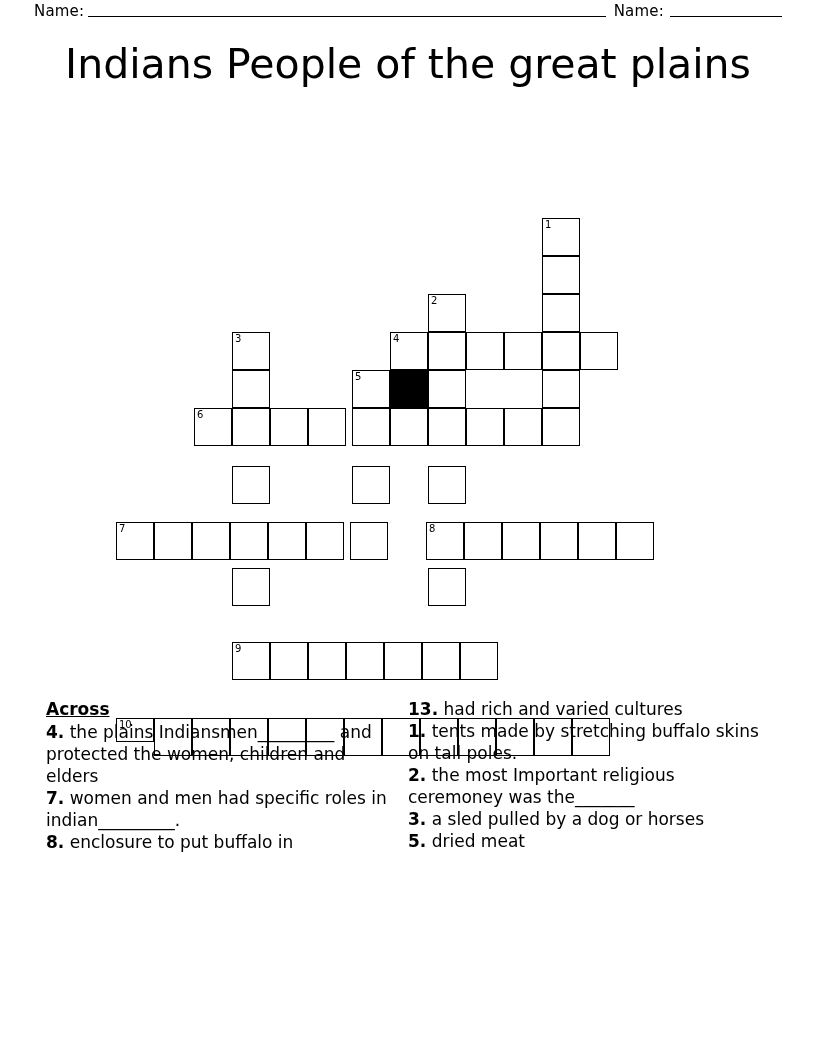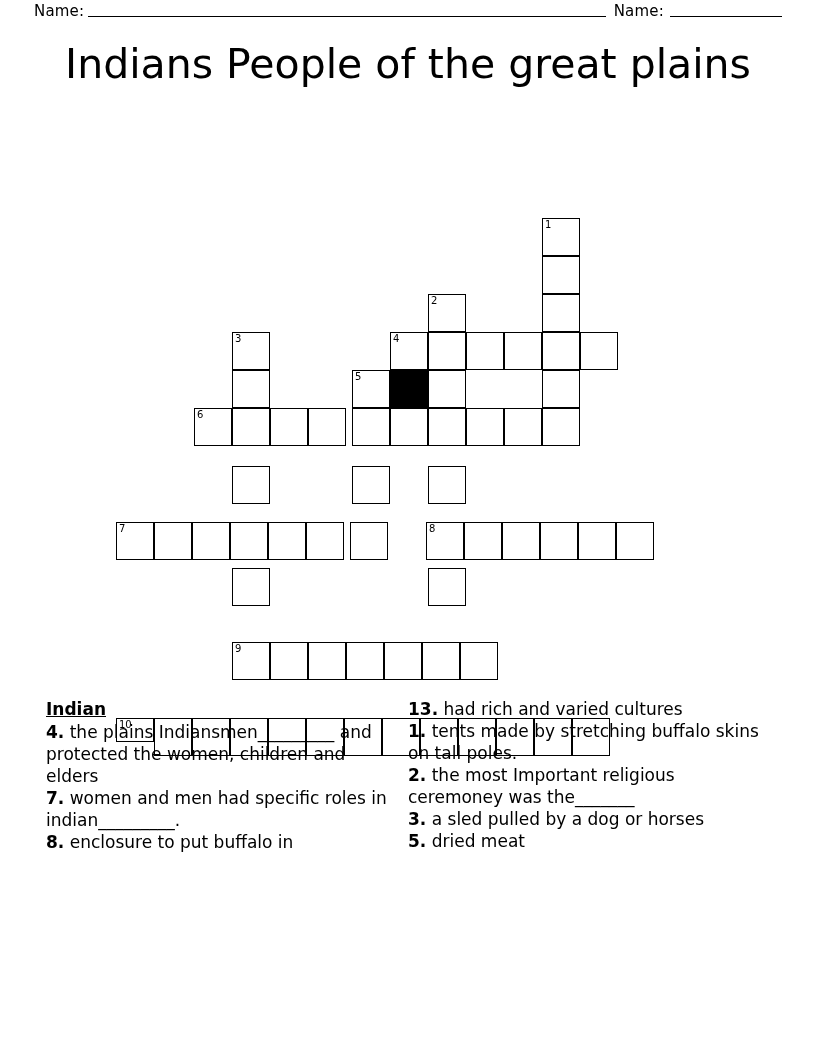--- a/index.html
+++ b/index.html
@@ -215,21 +215,21 @@
       <div class="cell" style="left: 382px; top: 610px; width: 38px; height: 38px;"></div>
       <div class="cell" style="left: 420px; top: 610px; width: 38px; height: 38px;"></div>
       <div class="cell" style="left: 458px; top: 610px; width: 38px; height: 38px;"></div>
       <div class="cell" style="left: 496px; top: 610px; width: 38px; height: 38px;"></div>
       <div class="cell" style="left: 534px; top: 610px; width: 38px; height: 38px;"></div>
       <div class="cell" style="left: 572px; top: 610px; width: 38px; height: 38px;"></div>
     </div>
 
   <div class="clues">
     <div class="col col-left" id="col-left">
-        <div class="section-head">Indian</div>
+        <div class="section-head">Across</div>
         <p class="clue"><b>4.</b> the plains Indiansmen_________ and protected the women, children and elders</p>
         <p class="clue"><b>7.</b> women and men had specific roles in indian_________.</p>
         <p class="clue"><b>8.</b> enclosure to put buffalo in</p>
       </div>
     <div class="col col-right" id="col-right">
         <p class="clue"><b>13.</b> had rich and varied cultures</p>
         <p class="clue"><b>1.</b> tents made by stretching buffalo skins on tall poles.</p>
         <p class="clue"><b>2.</b> the most Important religious ceremoney was the_______</p>
         <p class="clue"><b>3.</b> a sled pulled by a dog or horses</p>
         <p class="clue"><b>5.</b> dried meat</p>

